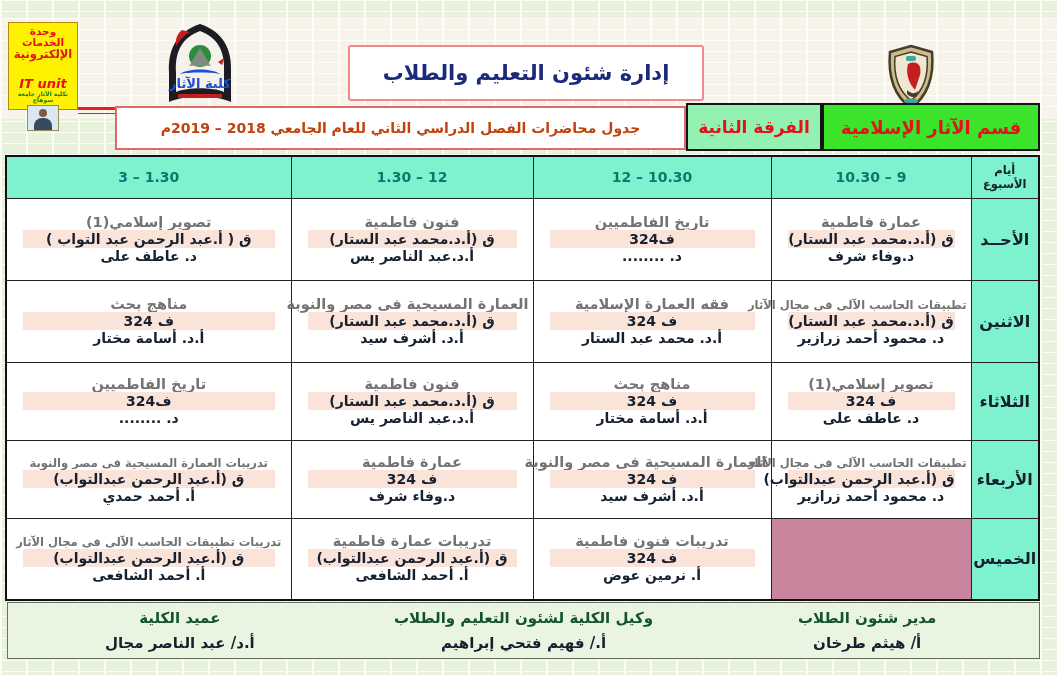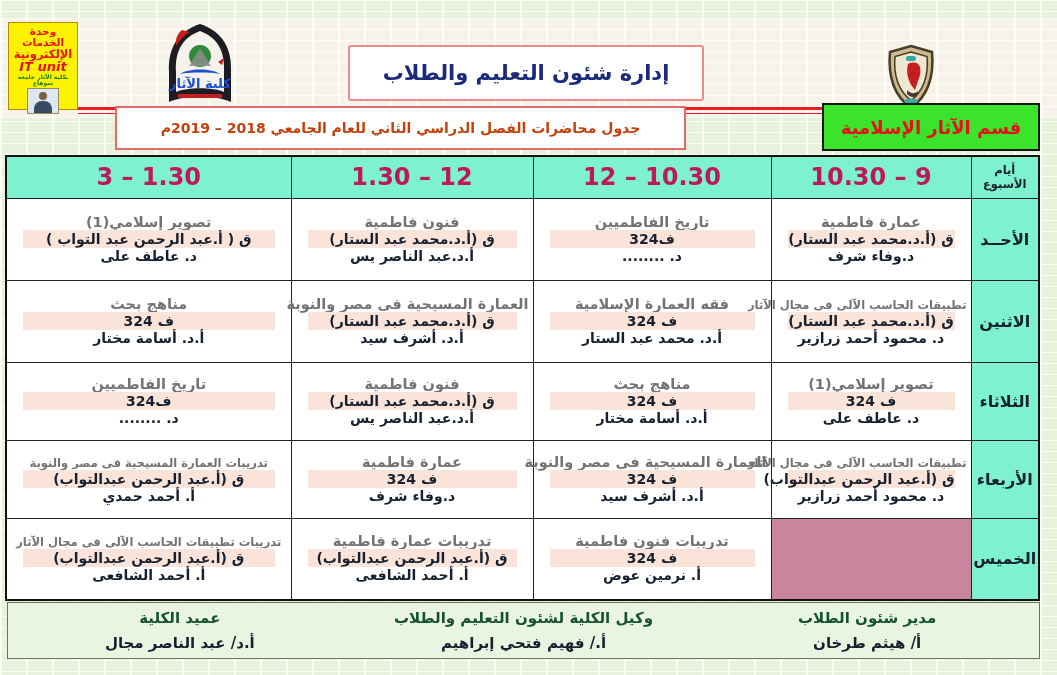--- a/index.html
+++ b/index.html
@@ -21,21 +21,21 @@
       linear-gradient(to right, #fffdf6 2px, transparent 2px);
     background-size:26px 11px;
   }
   .it-badge{
     position:absolute;top:4px;left:8px;width:70px;height:88px;
     background:#fef200;border:1px solid #b8860b;text-align:center;
     padding-top:3px;box-sizing:border-box;line-height:1.05;
   }
   .it-badge .l1{color:#e31219;font-weight:bold;font-size:10.5px;}
   .it-badge .l2{color:#e31219;font-weight:bold;font-size:11.5px;}
-  .it-badge .l3{color:#e31219;font-weight:bold;font-style:italic;font-size:13px;direction:ltr;}
+  .it-badge .l3{color:#e31219;font-weight:bold;font-style:italic;font-size:13px;direction:ltr;margin-top:17px;}
   .it-badge .l4{color:#1d7a1d;font-weight:bold;font-size:6px;}
   .it-photo{position:relative;width:30px;height:24px;margin:2px auto 0;background:#dce7ef;border:1px solid #9a8a5a;overflow:hidden;}
   .it-photo .head{position:absolute;top:3px;left:11px;width:8px;height:8px;border-radius:50%;background:#7a5b44;}
   .it-photo .torso{position:absolute;top:12px;left:6px;width:18px;height:12px;border-radius:8px 8px 0 0;background:#374a63;}
   .college-logo{position:absolute;top:4px;left:152px;width:96px;height:94px;}
   .admin-box{
     position:absolute;top:27px;left:348px;width:352px;height:52px;
     background:#ffffff;border:2px solid #ef8a88;border-radius:3px;
     display:flex;align-items:center;justify-content:center;
   }
@@ -66,21 +66,21 @@
   table.sched{
     position:absolute;top:155px;right:17px;width:1033px;
     border-collapse:collapse;table-layout:fixed;direction:rtl;
     background:#ffffff;border:2px solid #111;
   }
   table.sched th,table.sched td{border:1px solid #222;padding:0;vertical-align:middle;}
   tr.head-row{height:42px;}
   tr.day-row{height:82px;}
   tr.day-row.short{height:78px;}
   th.day-head{background:#7ef2cf;color:#13202e;font-size:11.5px;font-weight:bold;line-height:1.25;}
-  th.time-head{background:#7ef2cf;color:#be185d;font-size:24px;font-weight:bold;direction:ltr;}
+  th.time-head{background:#7ef2cf;color:#0f766e;font-size:14px;font-weight:bold;direction:ltr;}
   th.day-cell{background:#7ef2cf;color:#13202e;font-size:16px;font-weight:bold;}
   td.slot{background:#ffffff;}
   td.slot .inner{display:flex;flex-direction:column;justify-content:space-between;height:100%;padding:5px 4px 6px;box-sizing:border-box;}
   .course{color:#737373;font-weight:bold;font-size:14.5px;white-space:nowrap;text-align:center;}
   .course.sm{font-size:11.5px;padding-top:2px;}
   .room{background:#fae4da;color:#16202e;font-weight:bold;font-size:14px;text-align:center;margin:0 12px;padding:1px 0;white-space:nowrap;}
   .inst{color:#16202e;font-weight:bold;font-size:14px;text-align:center;white-space:nowrap;}
   td.empty-slot{background:#c9849e;}
   
   .footer{
@@ -136,20 +136,21 @@
         <path d="M24 20 C33 16 38 21 36 31 L31 46 C26 41 21 30 24 20 Z" fill="#c41e1e"></path>
         <path d="M23 46 C27 50 31 50 34 47 L33 52 C29 54 26 53 23 50 Z" fill="#463c28"></path>
         <ellipse cx="27" cy="57" rx="7" ry="2.5" fill="#3aa8a0"></ellipse>
       </svg>
     </div>
 
     <div class="redline"></div>
   </div>
 
   <div class="sched-box">جدول محاضرات الفصل الدراسي الثاني للعام الجامعي 2018 – 2019م</div>
+  <div class="grade-box">الفرقة الثانية</div>
   <div class="dept-box">قسم الآثار الإسلامية</div>
 
   <table class="sched">
     <colgroup>
       <col style="width:68px">
         <col style="width:200px">
         <col style="width:238px">
         <col style="width:242px">
         <col style="width:285px">
     </colgroup>

